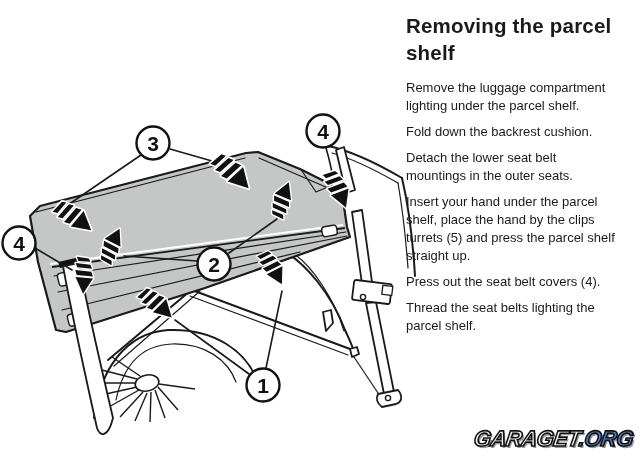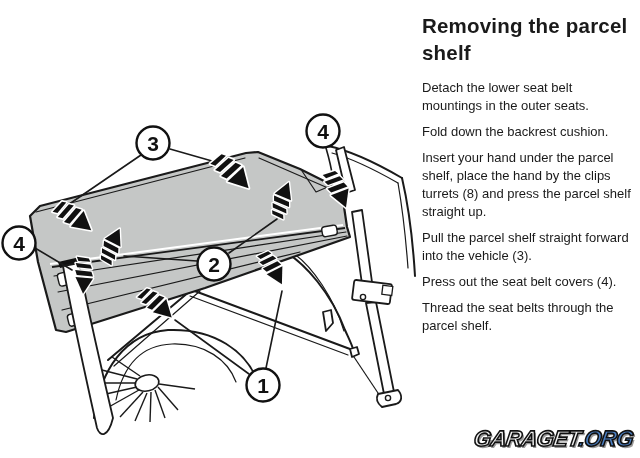--- a/index.html
+++ b/index.html
@@ -10,21 +10,21 @@
   
   .diagram { position:absolute; left:0; top:0; width:420px; height:458px; }
   .ap { fill:#111; stroke:#fff; stroke-width:4; paint-order:stroke; stroke-linejoin:round; }
   .outline  { fill:none; stroke:#1a1a1a; stroke-width:2;   stroke-linejoin:round; stroke-linecap:round; }
   .thin     { fill:none; stroke:#1a1a1a; stroke-width:1.2; stroke-linejoin:round; stroke-linecap:round; }
   .leader   { fill:none; stroke:#1a1a1a; stroke-width:1.6; stroke-linecap:round; }
   .callout-circle { fill:#fff; stroke:#111; stroke-width:2.4; }
   .callout-num { font:bold 21px "Liberation Sans", sans-serif; fill:#111; text-anchor:middle; }
   .whitefill { fill:#fff; stroke:#1a1a1a; stroke-width:1.8; stroke-linejoin:round; }
   
-  .text-col { position:absolute; left:422px; top:6px; width:218px; }
+  .text-col { position:absolute; left:406px; top:6px; width:218px; }
   .doc-title {
     font-size:20.5px; line-height:27px; font-weight:bold; margin:6px 0 13px 0;
     white-space:pre-line; letter-spacing:0.2px;
   }
   .doc-p { font-size:13px; line-height:18px; margin:0 0 8px 0; white-space:pre-line; }
   
   .watermark {
     position:absolute; left:474px; top:426px;
     font:bold italic 22px "Liberation Sans", sans-serif;
     transform:skewX(-8deg); letter-spacing:-0.5px; white-space:nowrap;
@@ -158,29 +158,29 @@
   </g>
   <g>
     <circle class="callout-circle" cx="263" cy="385" r="16.5"></circle>
     <text class="callout-num" x="263" y="392.5">1</text>
   </g>
 </svg>
 
 <div class="text-col">
   <h1 class="doc-title">Removing the parcel
 shelf</h1>
+  <p class="doc-p">Remove the luggage compartment
+lighting under the parcel shelf.</p>
+  <p class="doc-p">Fold down the backrest cushion.</p>
   <p class="doc-p">Detach the lower seat belt
 mountings in the outer seats.</p>
-  <p class="doc-p">Fold down the backrest cushion.</p>
   <p class="doc-p">Insert your hand under the parcel
 shelf, place the hand by the clips
-turrets (8) and press the parcel shelf
+turrets (5) and press the parcel shelf
 straight up.</p>
-  <p class="doc-p">Pull the parcel shelf straight forward
-into the vehicle (3).</p>
   <p class="doc-p">Press out the seat belt covers (4).</p>
-  <p class="doc-p">Thread the seat belts through the
+  <p class="doc-p">Thread the seat belts lighting the
 parcel shelf.</p>
 </div>
 
 <div class="watermark">
   <span class="wm-main">GARAGET</span><span class="wm-suffix">.ORG</span>
 </div>
 
 </body></html>

